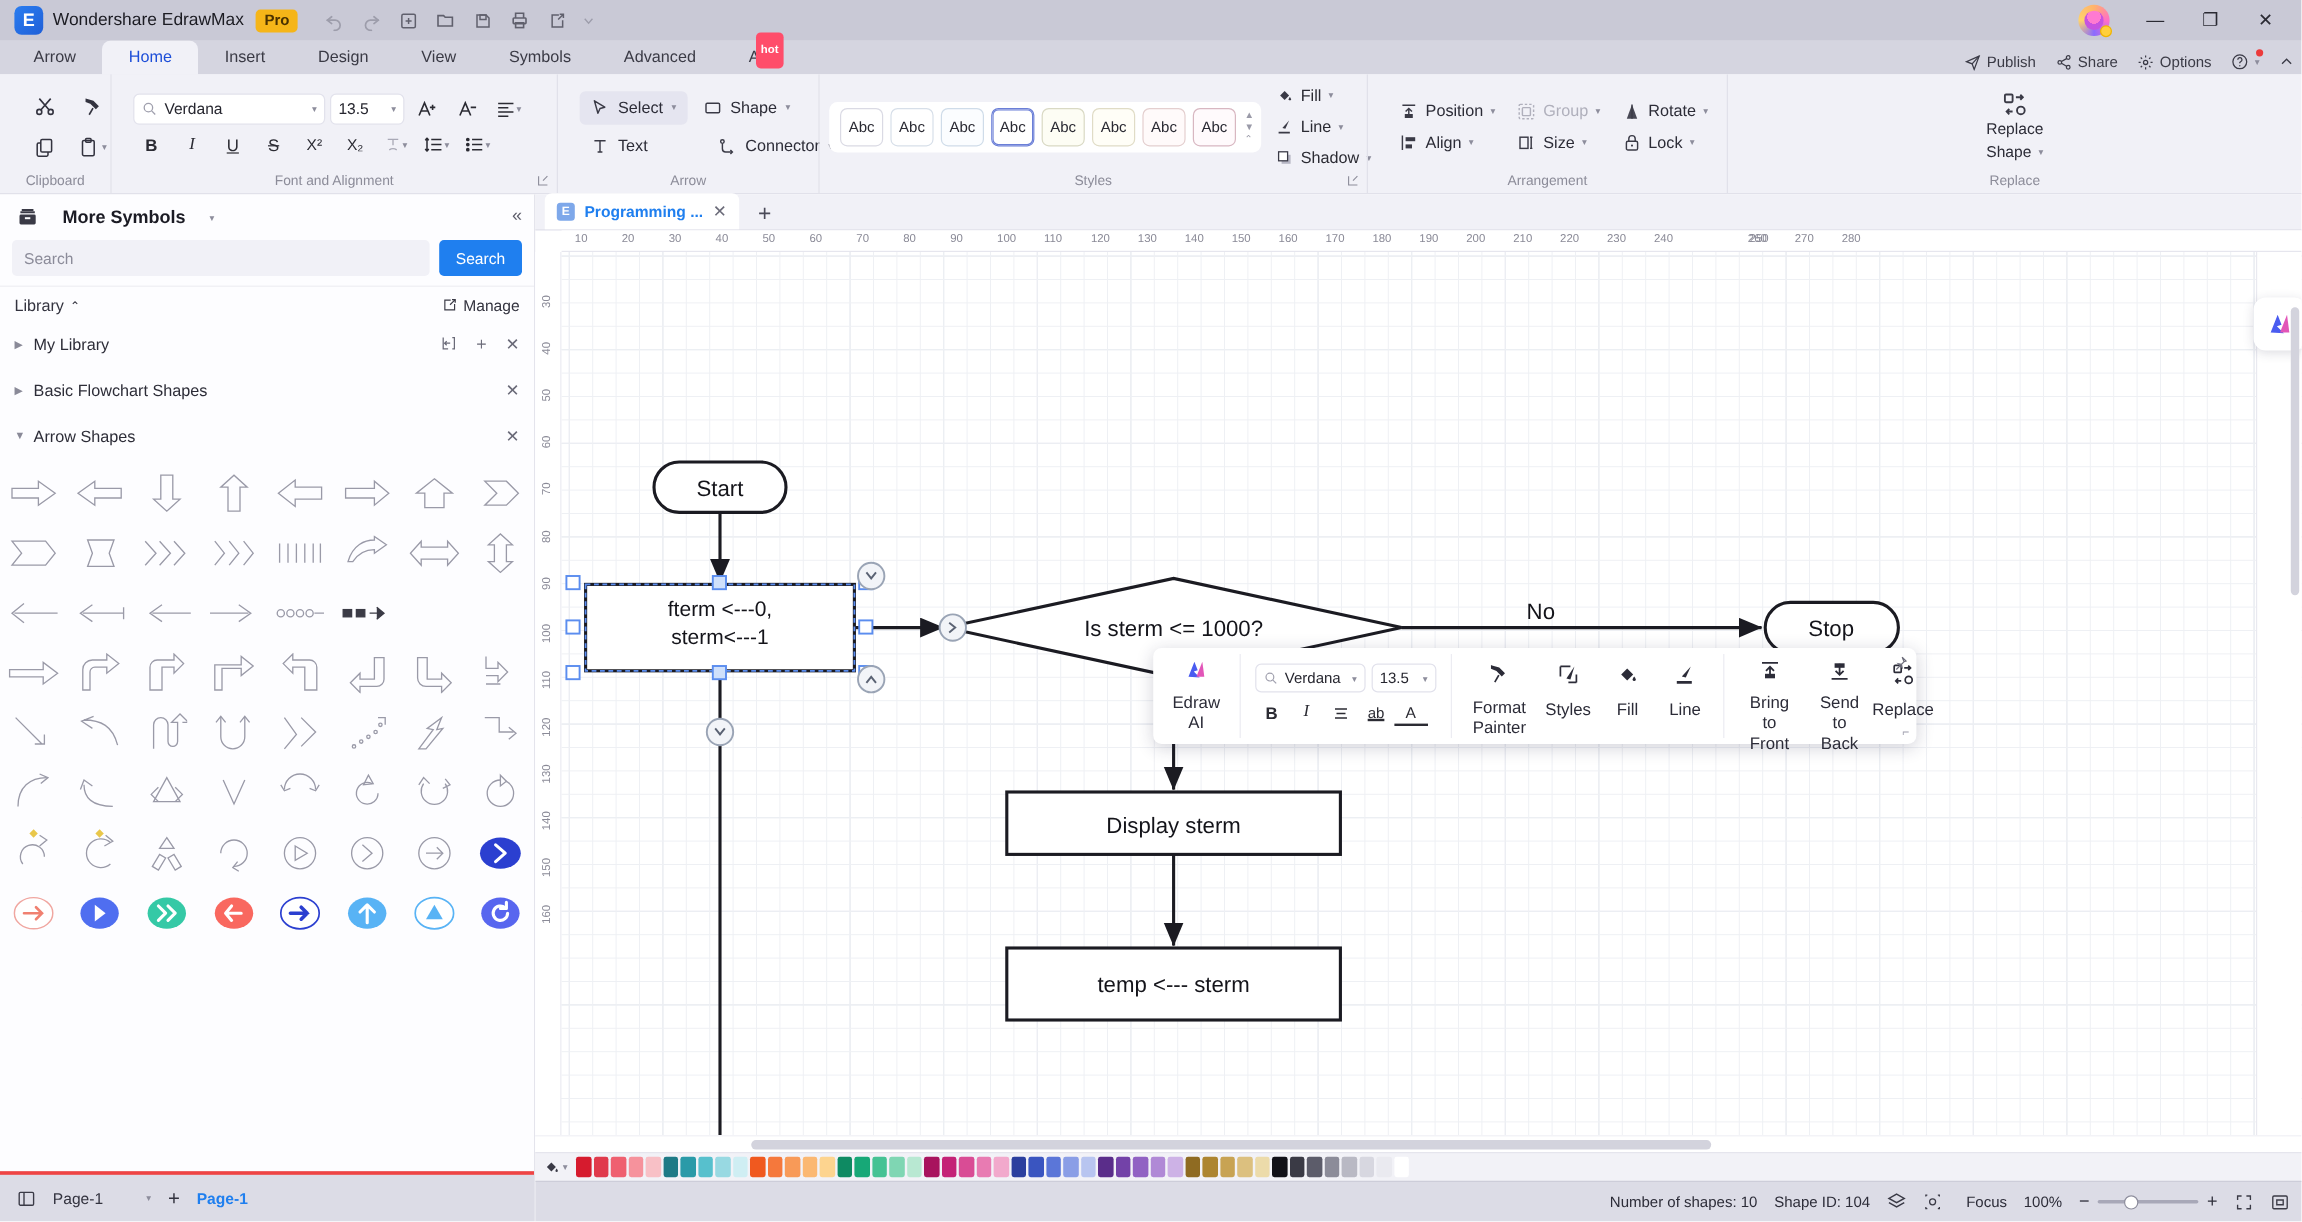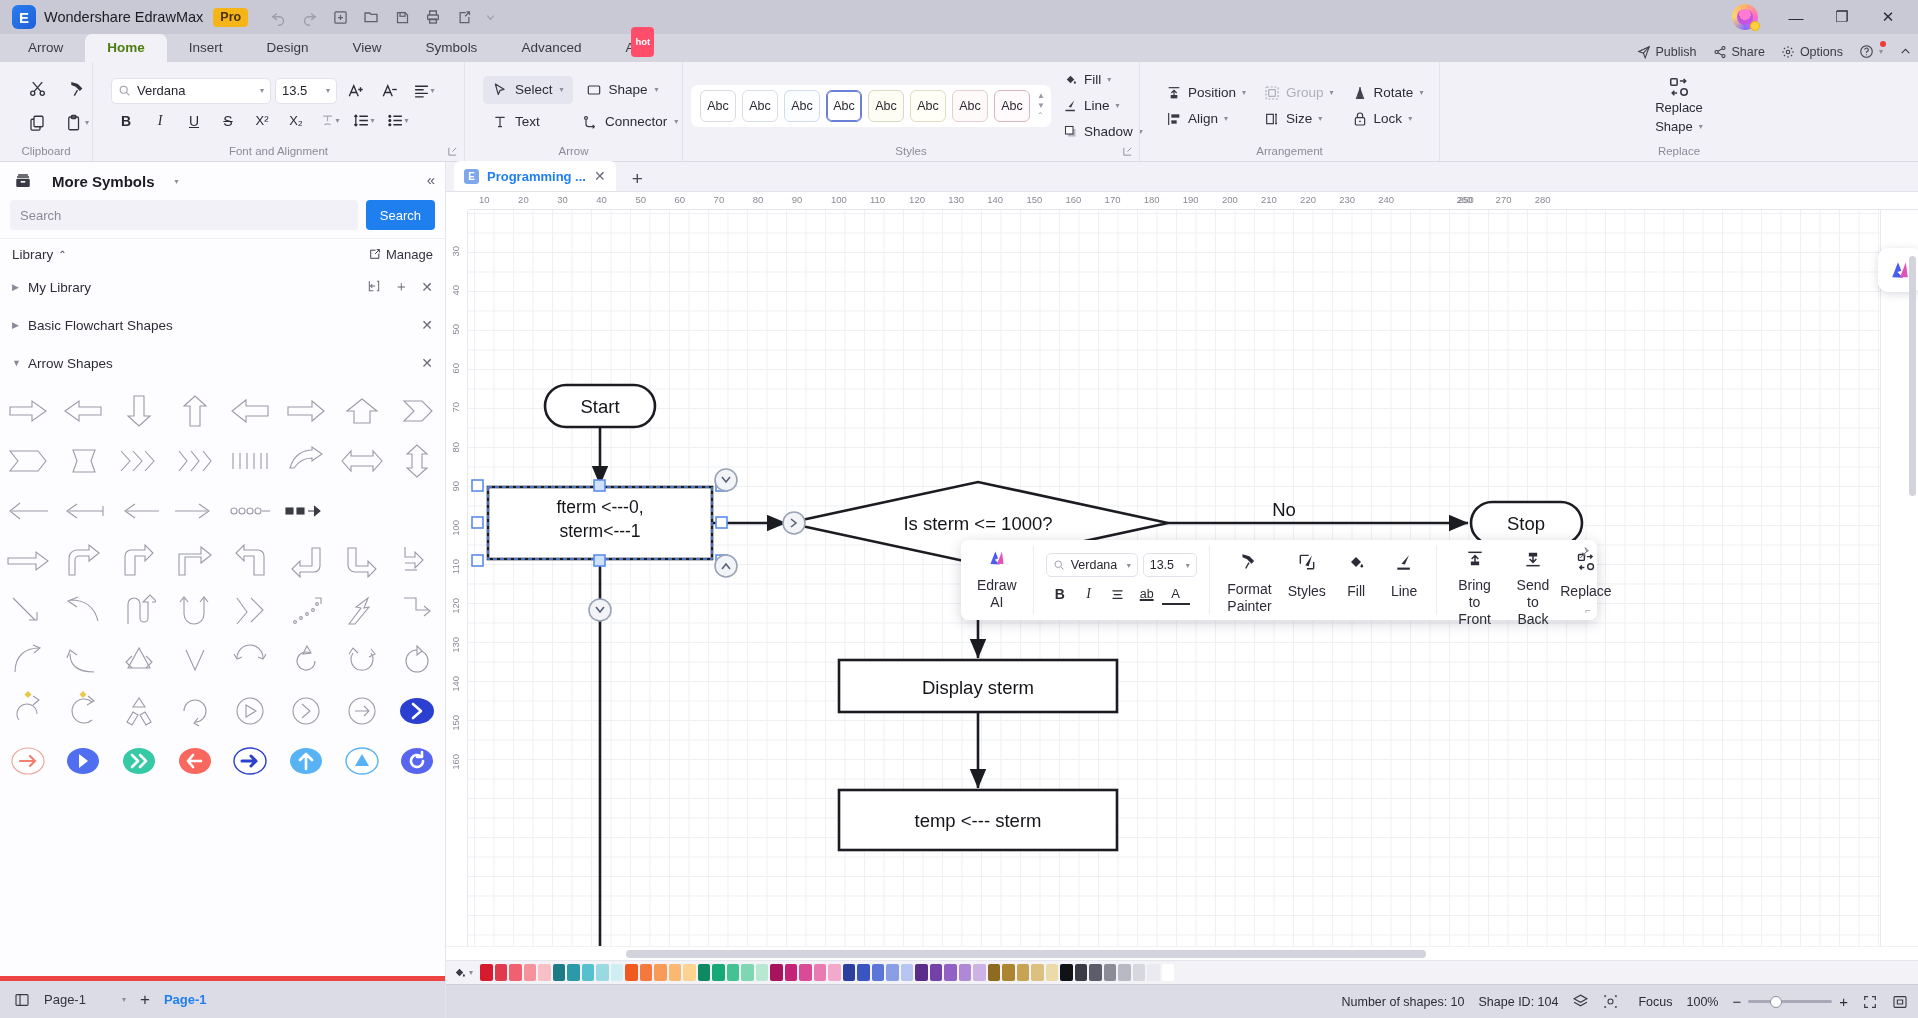--- a/index.html
+++ b/index.html
@@ -54,21 +54,21 @@
 
   
   .menubar {
     height:28px; background:#d5d5e0; display:flex; align-items:flex-end;
     flex:0 0 28px; padding-left:6px; position:relative;
   }
   .mtab {
     padding:0 22px; height:28px; line-height:28px; font-size:13.5px; color:#3a3a45;
     border-radius:7px 7px 0 0; white-space:nowrap;
   }
-  .mtab.active { background:#f1f1f7; color:#4d7c0f; font-weight:bold; }
+  .mtab.active { background:#f1f1f7; color:#1d4ed8; font-weight:normal; }
   .menu-right {
     position:absolute; right:6px; bottom:3px; display:flex; align-items:center;
     gap:16px; font-size:12.5px; color:#3b3b46;
   }
   .menu-right .mi { display:flex; align-items:center; gap:5px; }
   .help-dot {
     width:6px; height:6px; border-radius:50%; background:#ec3b3b;
     position:absolute; top:-3px; right:-3px;
   }
   .ai-hot {
@@ -190,21 +190,21 @@
   .shape-cell {
     height:50px; display:flex; align-items:center; justify-content:center; position:relative;
   }
   .shape-cell svg { display:block; }
   .shape-cell .dot {
     position:absolute; top:6px; left:50%; transform:translateX(-50%) rotate(45deg);
     width:5px; height:5px; background:#e9c74a;
   }
   .sb-pages {
     height:42px; flex:0 0 42px; background:#dcdce6; display:flex; align-items:center;
-    gap:14px; padding:0 14px; font-size:13px; color:#33333f; border-top:5px solid #ef4444;
+    gap:14px; padding:0 14px; font-size:13px; color:#33333f; border-top:3px solid #ef4444;
   }
   .page-sel { display:flex; align-items:center; gap:36px; }
   .page-tab { color:#1f7fef; font-weight:bold; }
 
   
   .canvas-col { flex:1; display:flex; flex-direction:column; min-width:0; background:#fff; }
   .tabstrip {
     height:30px; flex:0 0 30px; background:#f1f1f7; display:flex; align-items:flex-end;
     padding-left:8px; border-bottom:1px solid #e1e1ea;
   }
@@ -566,21 +566,21 @@
             <div class="tool-btn">
               <span class="ic">
                 <svg width="16" height="16" viewBox="0 0 24 24" fill="none" stroke="currentColor" stroke-width="1.8">
                     <rect x="3.5" y="6" width="17" height="12" rx="1.6"></rect>
                   </svg>
               </span>
               <span>Shape</span>
               <span class="caret">▾</span>
             </div>
           </div>
-          <div style="display:flex;gap:4px">
+          <div style="display:flex;gap:20px">
             <div class="tool-btn">
               <span class="ic">
                 <svg width="16" height="16" viewBox="0 0 24 24" fill="none" stroke="currentColor" stroke-width="1.8">
                     <path d="M5 5h14M12 5v14M9 19h6"></path>
                   </svg>
               </span>
               <span>Text</span>
             </div>
             <div class="tool-btn">
               <span class="ic">

